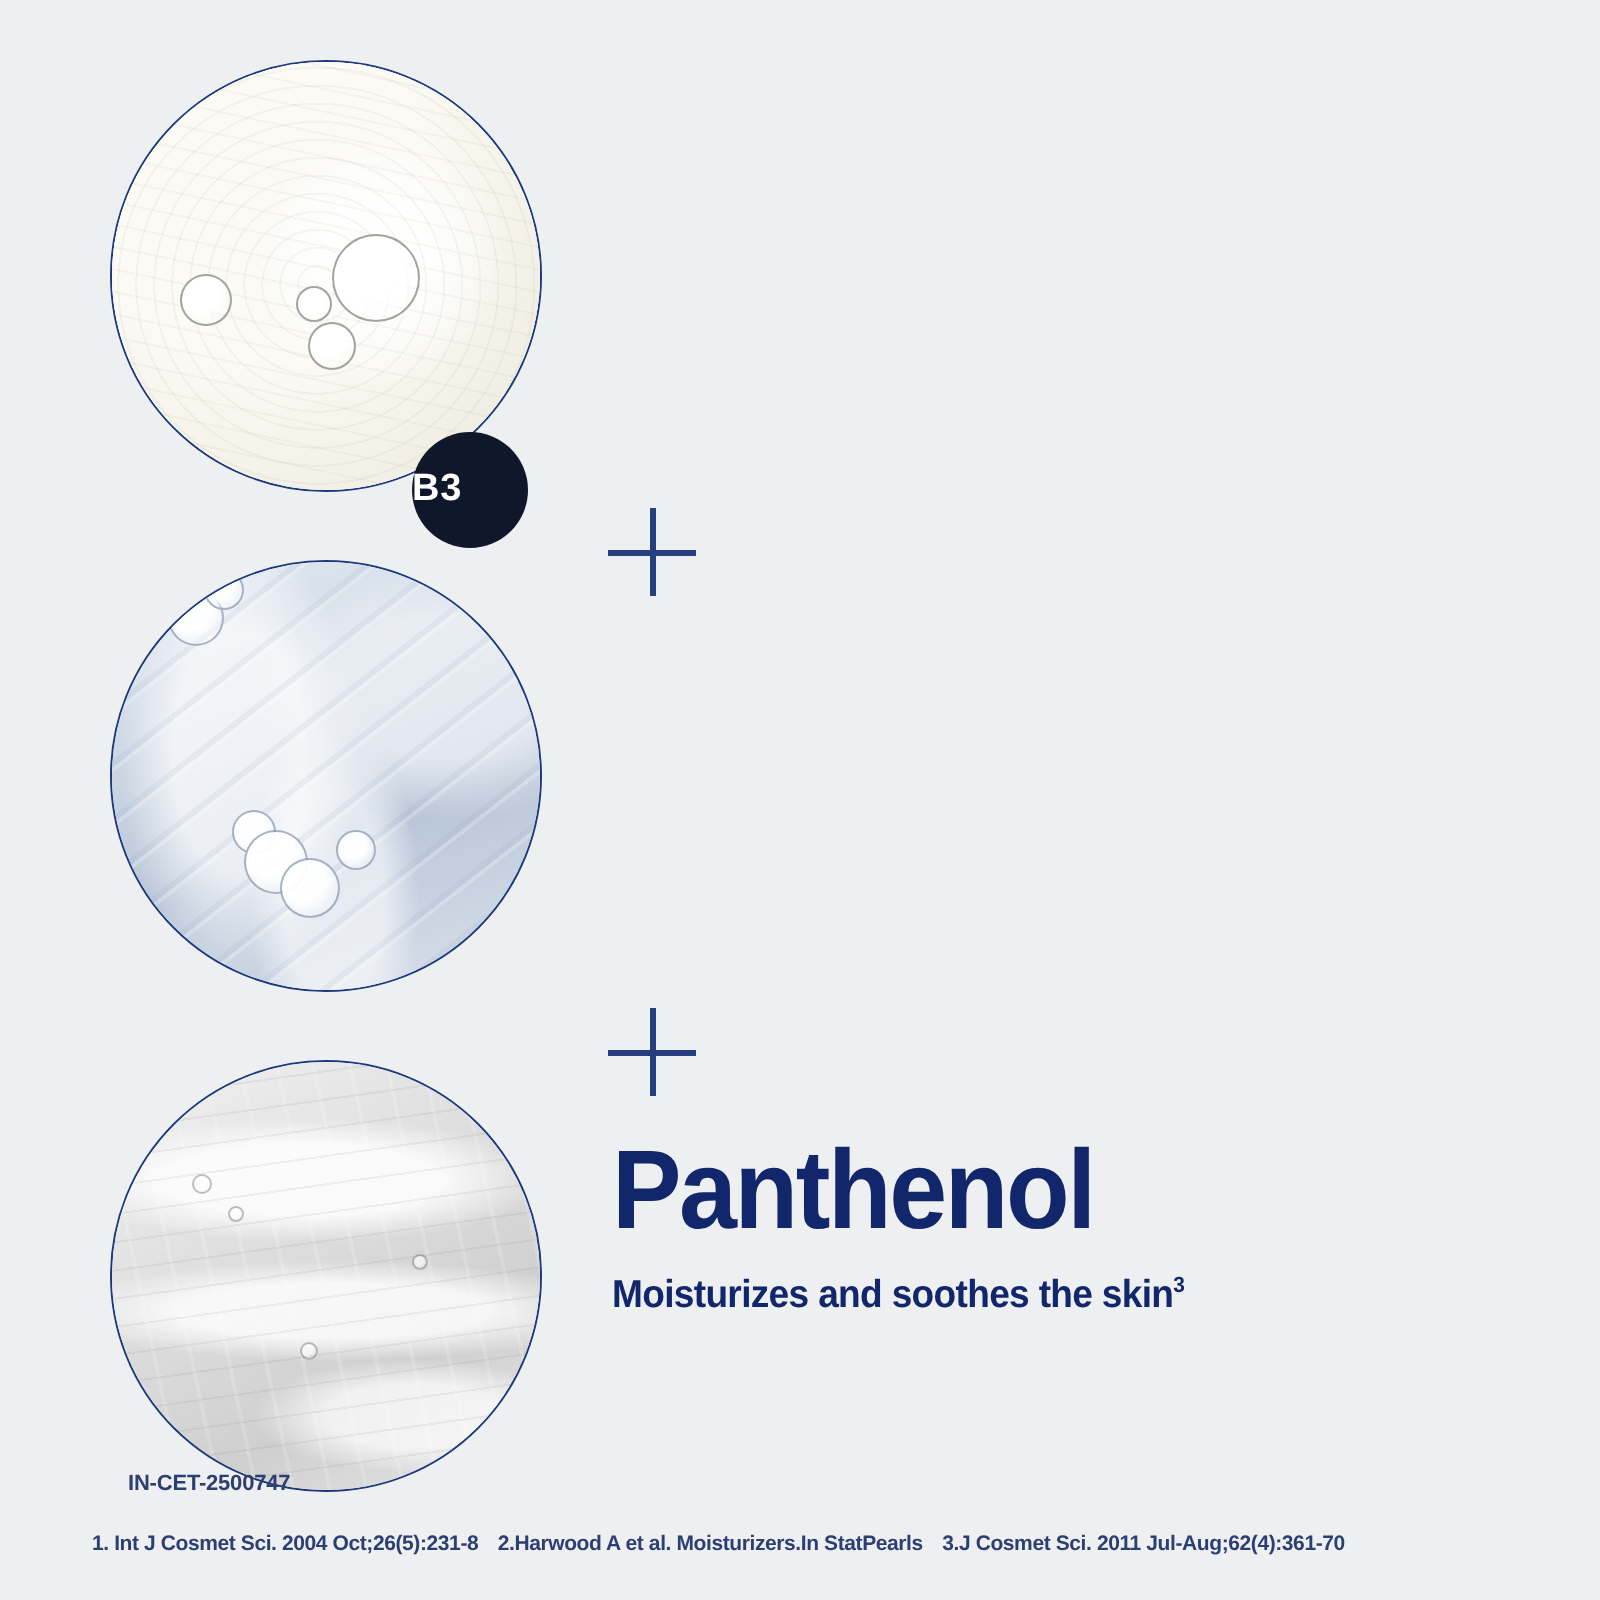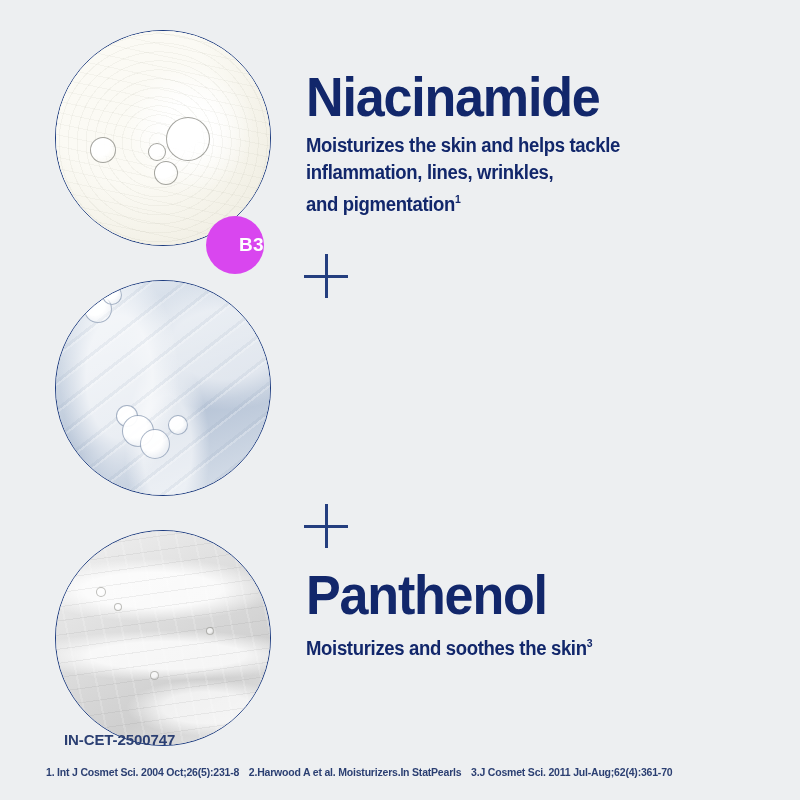--- a/index.html
+++ b/index.html
@@ -86,23 +86,23 @@
   
   .bub{position:absolute;border-radius:50%;
     border:1px solid rgba(90,90,80,.55);
     background:radial-gradient(circle at 35% 32%, rgba(255,255,255,.95) 0 45%, rgba(255,255,255,.30) 70%, rgba(255,255,255,.10) 100%);}
   .bub-gly{border-color:rgba(110,130,160,.6);}
 
   
   .badge{
     position:absolute;
     width:58px;height:58px;border-radius:50%;
-    background:#d946ef;
+    background:#0f172a;
     color:#ffffff;
-    display:flex;align-items:center;justify-content:flex-end;
+    display:flex;align-items:center;justify-content:flex-start;
     font-size:19px;font-weight:bold;letter-spacing:.4px;
     left:206px;top:194px;
   }
   .badge.gly{font-size:17px;}
 
   
   .txt{position:absolute;left:306px;top:0;width:470px;}
   .ing-title{
     color:#12276b;
     font-weight:bold;
@@ -138,21 +138,21 @@
   }
   .plus-1{top:254px;}
   .plus-2{top:504px;}
   .plus span{position:absolute;background:#243e7f;}
   .plus .h{left:0;top:21px;width:44px;height:2.5px;}
   .plus .v{top:0;left:21px;width:2.5px;height:44px;}
 
   
   .footer{position:absolute;left:32px;bottom:8px;width:760px;}
   .foot-code{
-    color:#2b3f72;font-size:15px;font-weight:bold;letter-spacing:-.1px;
+    color:#2b3f72;font-size:11px;font-weight:bold;letter-spacing:-.1px;
     margin:0 0 18px 0;
     padding-left:32px;
   }
   .foot-refs{
     color:#2b3f72;font-size:10.5px;font-weight:bold;letter-spacing:-.2px;
     margin:14px;white-space:nowrap;
   }
   .foot-refs .gap{display:inline-block;width:7px;}
 </style>
 </head>
@@ -163,28 +163,20 @@
   <div class="row row-1">
     <div class="swatch">
       <div class="tex tex-b3"></div>
       <div class="bub" style="left:34px;top:106px;width:24px;height:24px;"></div>
       <div class="bub" style="left:110px;top:86px;width:42px;height:42px;"></div>
       <div class="bub" style="left:92px;top:112px;width:16px;height:16px;"></div>
       <div class="bub" style="left:98px;top:130px;width:22px;height:22px;"></div>
     </div>
     <div class="badge">
       <span>B3</span>
-    </div>
-    <div class="txt">
-      <h2 class="ing-title">Niacinamide</h2>
-      <p class="ing-desc">
-        <span>Moisturizes the skin and helps tackle</span><br>
-        <span>inflammation, lines, wrinkles,</span><br>
-        <span>and pigmentation</span><sup>1</sup>
-      </p>
     </div>
   </div>
 
   <div class="plus plus-1">
     <span class="h"></span>
     <span class="v"></span>
   </div>
 
   <div class="row row-2">
     <div class="swatch">

